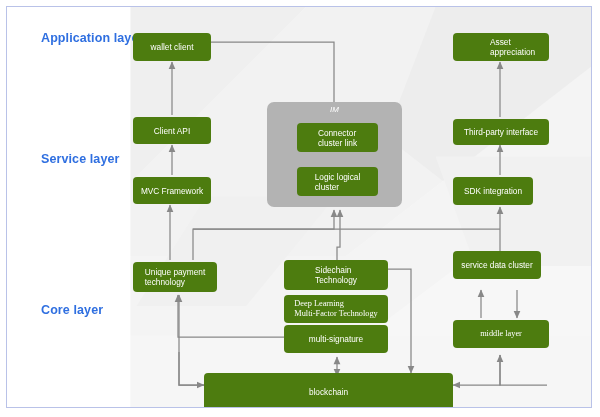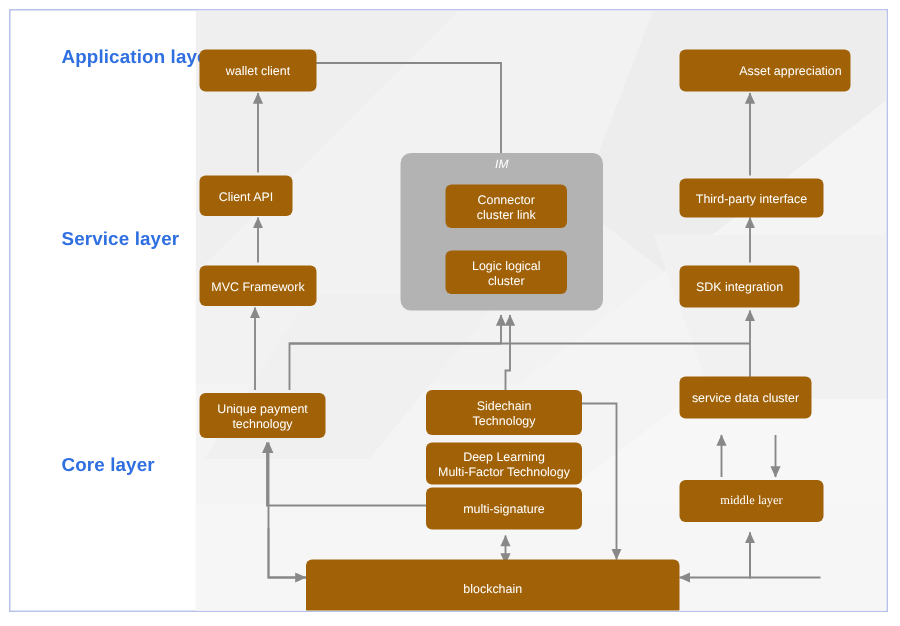--- a/index.html
+++ b/index.html
@@ -39,27 +39,27 @@
     color: #2f6fe0;
     font-weight: bold;
     font-size: 12.5px;
     line-height: 15px;
     letter-spacing: 0.1px;
   }
 
   
   .box {
     position: absolute;
-    background: #a16207;
+    background: #4d7c0f;
     color: #ffffff;
     border-radius: 4px;
     display: flex;
     align-items: center;
     justify-content: center;
-    text-align: center;
+    text-align: left;
     font-size: 8.3px;
     line-height: 10px;
     box-sizing: border-box;
     padding: 1px 3px;
     white-space: pre-line;
   }
 
   .group-box {
     position: absolute;
     background: #b3b3b3;
@@ -158,35 +158,35 @@
 
       <line x1="474" y1="311" x2="474" y2="283" marker-end="url(#ah)"></line>
 
       <path d="M540,378 L493,378 L493,348" marker-end="url(#ah)"></path>
 
       <path d="M493,348 L493,378 L446,378" marker-end="url(#ah)"></path>
     </g>
   </svg>
 
   <div class="box" style="left:126px; top:26px; width:78px; height:28px;">wallet client</div>
-  <div class="box" style="left:446px; top:26px; width:114px; height:28px;padding-left:37px;">Asset appreciation</div>
+  <div class="box" style="left:446px; top:26px; width:96px; height:28px;padding-left:37px;">Asset appreciation</div>
 
-  <div class="box" style="left:126px; top:110px; width:62px; height:27px;">Client API</div>
+  <div class="box" style="left:126px; top:110px; width:78px; height:27px;">Client API</div>
   <div class="box" style="left:126px; top:170px; width:78px; height:27px;">MVC Framework</div>
   <div class="box" style="left:290px; top:116px; width:81px; height:29px;">Connector
 cluster link</div>
   <div class="box" style="left:290px; top:160px; width:81px; height:29px;">Logic logical
 cluster</div>
   <div class="box" style="left:446px; top:112px; width:96px; height:26px;">Third-party interface</div>
   <div class="box" style="left:446px; top:170px; width:80px; height:28px;">SDK integration</div>
 
   <div class="box" style="left:126px; top:255px; width:84px; height:30px;">Unique payment
 technology</div>
   <div class="box" style="left:277px; top:253px; width:104px; height:30px;">Sidechain
 Technology</div>
-  <div class="box" style="left:277px; top:288px; width:104px; height:28px;">Deep Learning
+  <div class="box" style="left:277px; top:288px; width:104px; height:28px;font-family:Liberation Serif, serif;">Deep Learning
 Multi-Factor Technology</div>
   <div class="box" style="left:277px; top:318px; width:104px; height:28px;">multi-signature</div>
   <div class="box" style="left:446px; top:244px; width:88px; height:28px;">service data cluster</div>
   <div class="box" style="left:446px; top:313px; width:96px; height:28px;font-family:Liberation Serif, serif;">middle layer</div>
   <div class="box" style="left:197px; top:366px; width:249px; height:37px;">blockchain</div>
 
 </div>
 
 </body></html>

